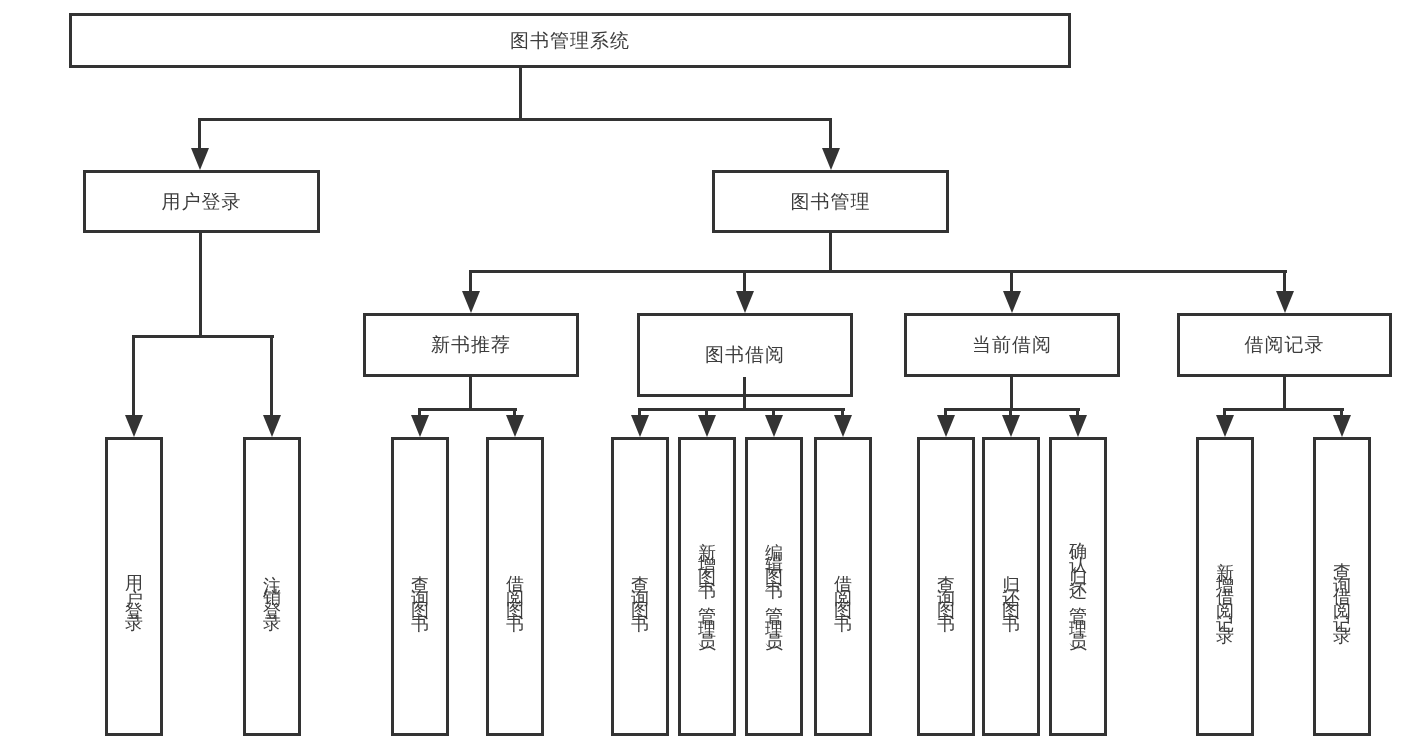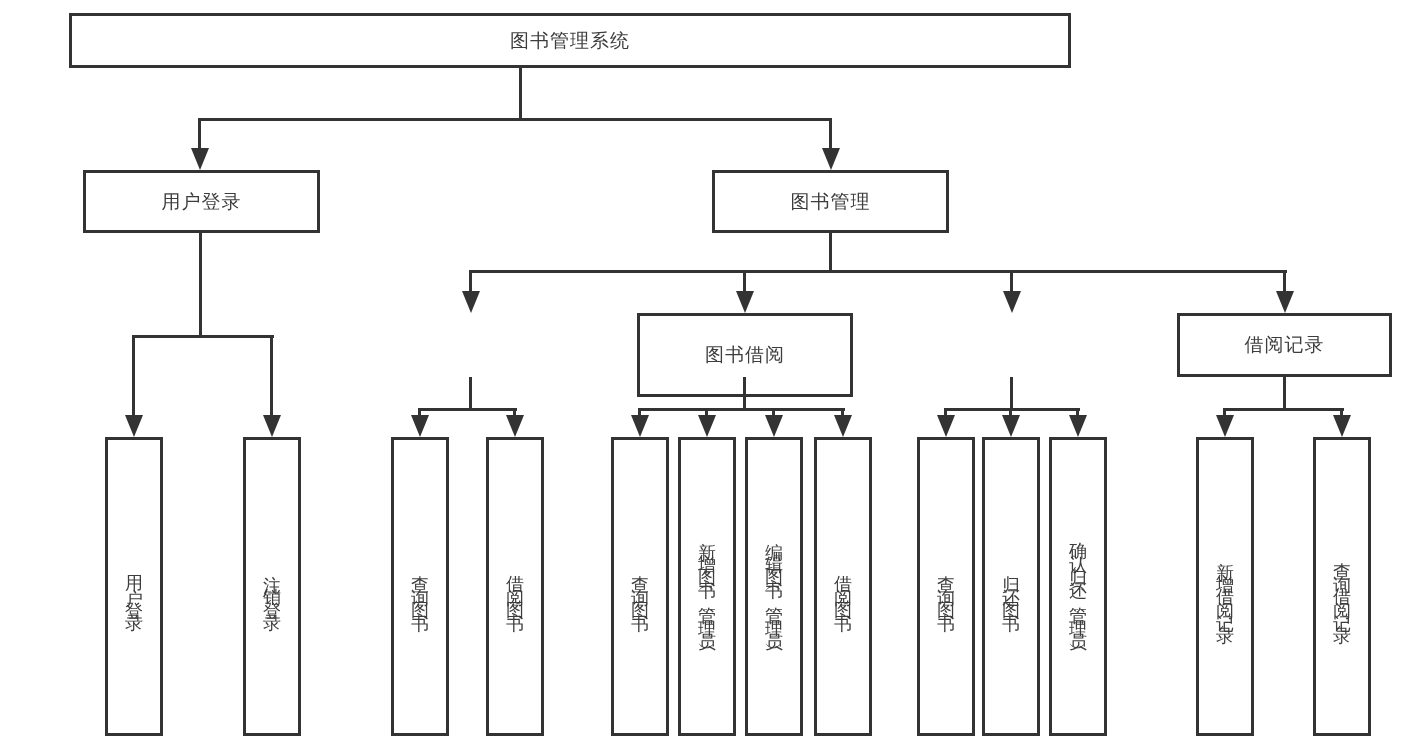--- a/index.html
+++ b/index.html
@@ -57,21 +57,23 @@
   <i class="ln" style="left:469px;top:270px;width:818px;height:3px;"></i>
   <i class="ln" style="left:469px;top:270px;width:3px;height:24px;"></i>
   <i class="ar" style="left:462px;top:291px;"></i>
   <i class="ln" style="left:743px;top:270px;width:3px;height:24px;"></i>
   <i class="ar" style="left:736px;top:291px;"></i>
   <i class="ln" style="left:1010px;top:270px;width:3px;height:24px;"></i>
   <i class="ar" style="left:1003px;top:291px;"></i>
   <i class="ln" style="left:1283px;top:270px;width:3px;height:24px;"></i>
   <i class="ar" style="left:1276px;top:291px;"></i>
 
+  <div class="box h" style="left:363px;top:313px;width:216px;height:64px;">新书推荐</div>
   <div class="box h" style="left:637px;top:313px;width:216px;height:84px;">图书借阅</div>
+  <div class="box h" style="left:904px;top:313px;width:216px;height:64px;">当前借阅</div>
   <div class="box h" style="left:1177px;top:313px;width:215px;height:64px;">借阅记录</div>
 
   <i class="ln" style="left:469px;top:377px;width:3px;height:33px;"></i>
   <i class="ln" style="left:418px;top:408px;width:99px;height:3px;"></i>
   <i class="ln" style="left:418px;top:408px;width:3px;height:9px;"></i>
   <i class="ar" style="left:411px;top:415px;"></i>
   <i class="ln" style="left:513px;top:408px;width:3px;height:9px;"></i>
   <i class="ar" style="left:506px;top:415px;"></i>
 
   <i class="ln" style="left:743px;top:377px;width:3px;height:33px;"></i>

